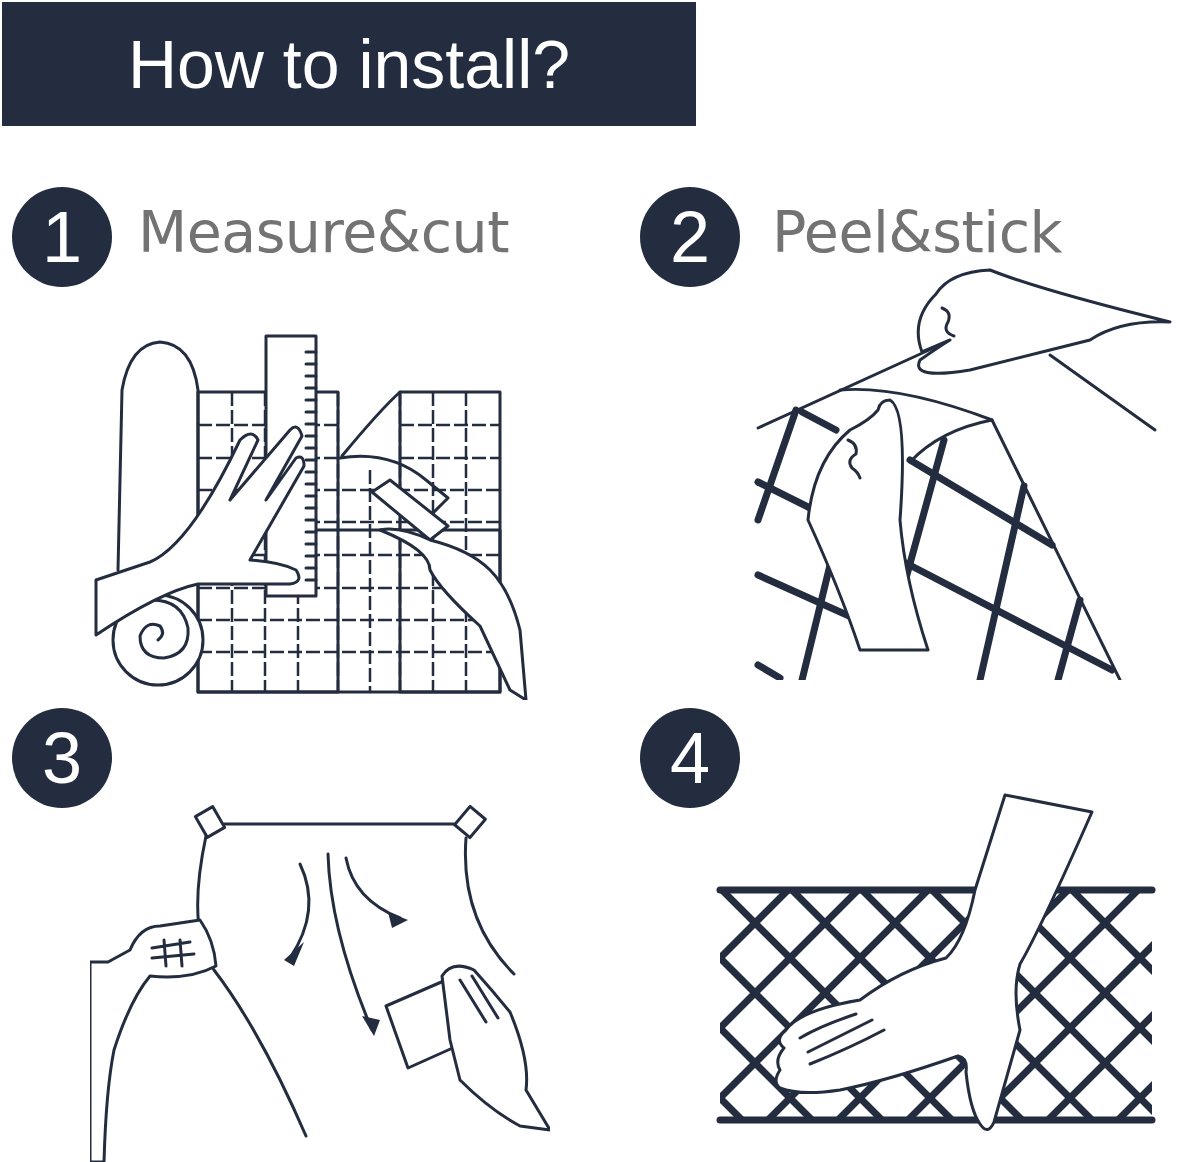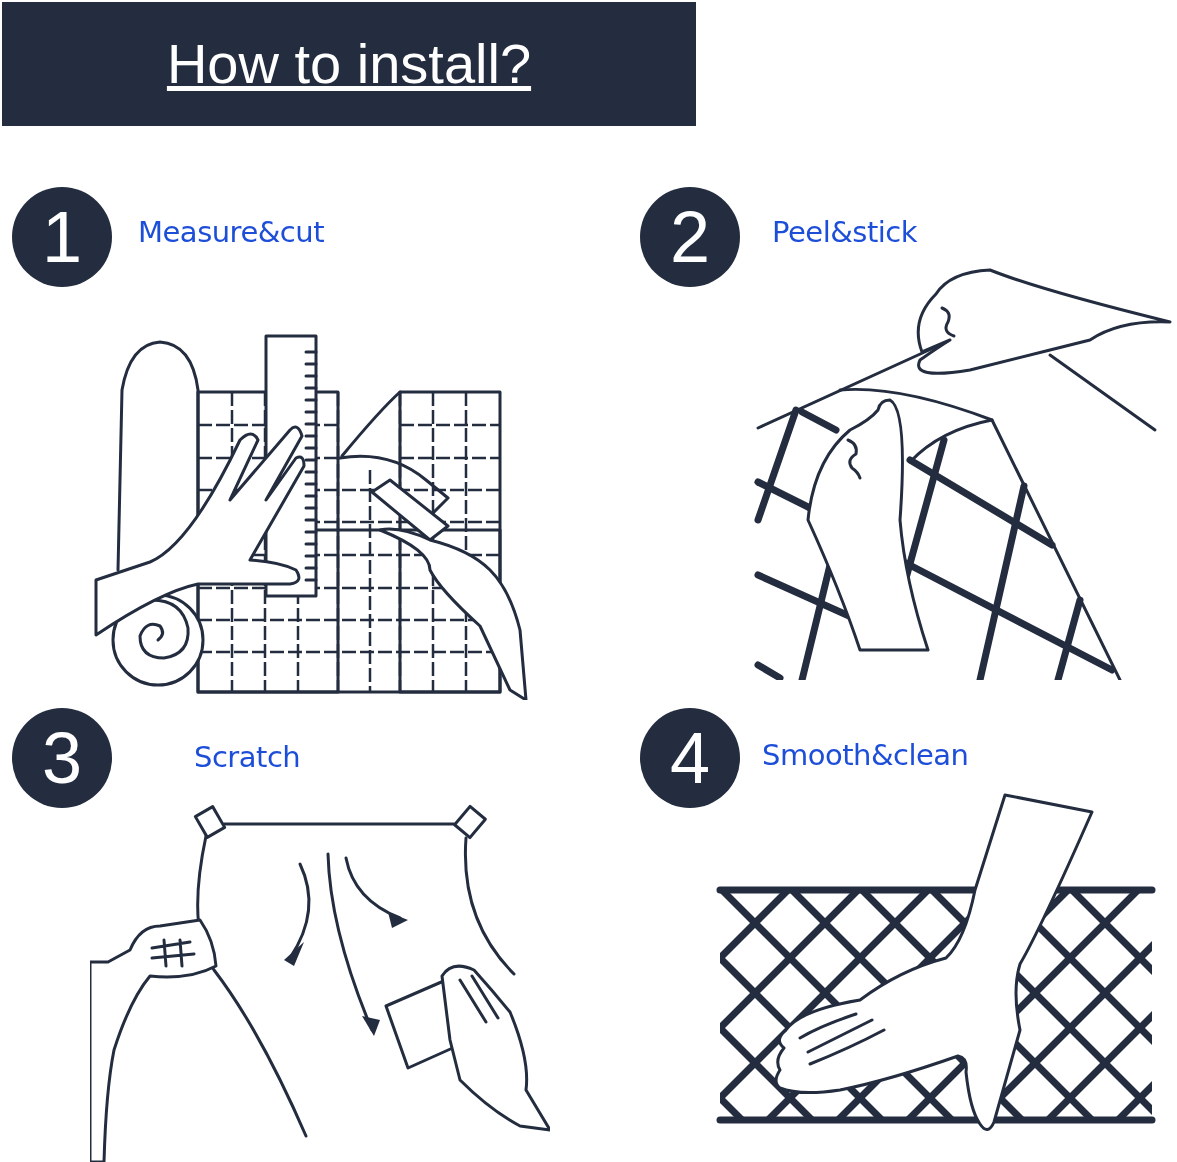--- a/index.html
+++ b/index.html
@@ -1,21 +1,21 @@
 <!DOCTYPE html>
 <html><head>
 <meta charset="utf-8">
 <style>
   html, body { margin: 0; padding: 0; background: #ffffff; }
   body { width: 1177px; height: 1162px; position: relative; overflow: hidden; font-family: "DejaVu Sans", sans-serif; }
   .banner { position: absolute; left: 2px; top: 2px; width: 694px; height: 124px; background: #232d3f; display: flex; align-items: center; justify-content: center; }
-  .banner-title { color: #ffffff; font-family: "Liberation Sans", sans-serif; font-size: 56px; line-height: 1; letter-spacing: 0px; text-decoration: underline; }
+  .banner-title { color: #ffffff; font-family: "Liberation Sans", sans-serif; font-size: 68px; line-height: 1; letter-spacing: 0px; }
   .step-head { position: absolute; display: flex; align-items: center; }
   .step-num { width: 100px; height: 100px; border-radius: 50%; background: #232d3f; color: #fff; display: flex; align-items: center; justify-content: center; font-family: "Liberation Sans", sans-serif; font-size: 72px; line-height: 1; }
-  .step-label { color: #1d4ed8; font-family: "DejaVu Sans", sans-serif; font-size: 29px; font-weight: normal; letter-spacing: -0.5px; text-align: center; }
+  .step-label { color: #737373; font-family: "DejaVu Sans", sans-serif; font-size: 57px; font-weight: normal; letter-spacing: -0.5px; text-align: center; }
   .illus { position: absolute; }
   svg .ln { fill: none; stroke: #232d3f; stroke-width: 3; stroke-linecap: round; stroke-linejoin: round; }
   svg .thk { fill: none; stroke: #232d3f; stroke-width: 7; stroke-linecap: round; }
   svg .dash { fill: none; stroke: #232d3f; stroke-width: 2.5; stroke-dasharray: 14 4; }
   svg .wfill { fill: #ffffff; stroke: #232d3f; stroke-width: 3; stroke-linejoin: round; }
 </style>
 </head>
 <body>
 
 <div class="banner">
@@ -116,21 +116,20 @@
 
   <path class="wfill" d="M182 92 Q170 60 196 34 Q210 12 250 10 Q300 30 430 62 L430 62 Q380 60 350 80 L310 90 Q270 100 230 110 Q170 120 180 100 Q200 86 210 80 Z"></path>
   <path class="ln" d="M202 48 q10 4 6 14 q-6 10 6 14"></path>
 
   <path class="wfill" d="M68 260 Q74 200 110 170 Q130 160 138 150 Q140 140 150 140 Q168 150 160 260 Q165 320 188 390 L120 390 Q100 330 68 260 Z"></path>
   <path class="ln" d="M108 180 q10 4 8 14 q-10 6 -4 14 q6 4 8 10"></path>
 </svg>
 
 <div class="step-head" style="left:12px; top:708px;">
   <div class="step-num">3</div>
-  <div class="step-label" style="margin-left:82px; margin-top:-2px;">Scratch</div>
 </div>
 <svg class="illus" style="left:90px; top:790px;" width="460" height="372" viewBox="0 0 460 372">
 
   <rect class="wfill" x="110" y="20" width="20" height="24" transform="rotate(-30 120 32)"></rect>
   <rect class="wfill" x="370" y="20" width="20" height="24" transform="rotate(40 380 32)"></rect>
   <line class="ln" x1="134" y1="34" x2="364" y2="34"></line>
 
   <path class="ln" d="M116 46 Q96 140 124 180 Q170 240 216 346"></path>
   <path class="ln" d="M376 48 Q370 130 424 184"></path>
 
@@ -144,21 +143,20 @@
   <path class="wfill" d="M18 172 L40 160 Q50 136 70 136 L110 130 Q124 150 126 176 Q100 190 60 186 Q40 210 24 260 Q16 300 14 372 L0 372 L0 172 Z"></path>
   <path class="ln" d="M62 158 L100 152 M62 168 L104 164 M74 150 L76 176 M90 150 L92 176"></path>
 
   <path class="wfill" d="M296 216 L356 190 L376 252 L318 278 Z"></path>
   <path class="wfill" d="M352 186 Q362 170 384 180 Q402 200 420 222 Q440 270 436 300 L460 340 L430 336 Q400 320 370 290 L360 250 Z"></path>
   <path class="ln" d="M370 190 L396 232 M382 186 L408 228"></path>
 </svg>
 
 <div class="step-head" style="left:640px; top:708px;">
   <div class="step-num">4</div>
-  <div class="step-label" style="margin-left:22px; margin-top:-6px;">Smooth&amp;clean</div>
 </div>
 <svg class="illus" style="left:710px; top:790px;" width="450" height="372" viewBox="0 0 450 372">
   <defs>
     <clipPath id="clip4">
         <rect x="10" y="98" width="432" height="234"></rect>
       </clipPath>
   </defs>
   <g clip-path="url(#clip4)" class="thk">
     <line x1="-60" y1="98" x2="174" y2="332"></line>
       <line x1="10" y1="98" x2="244" y2="332"></line>

